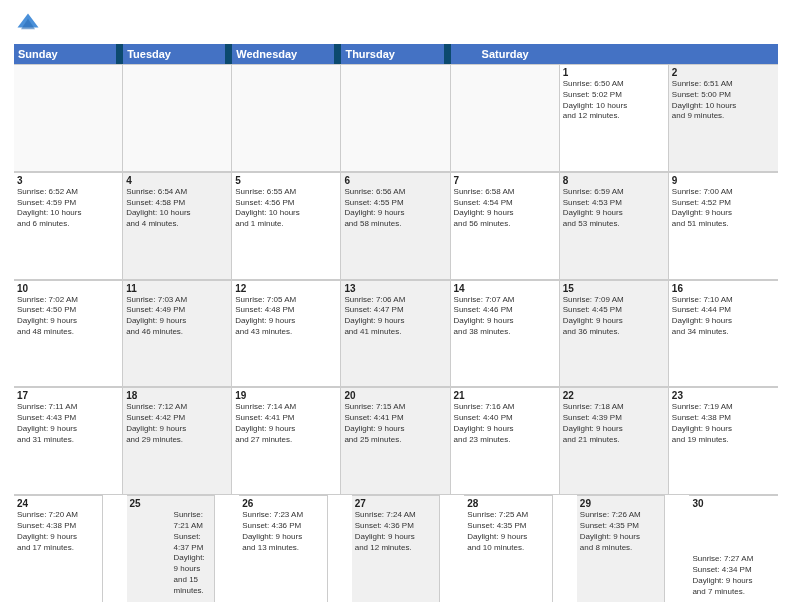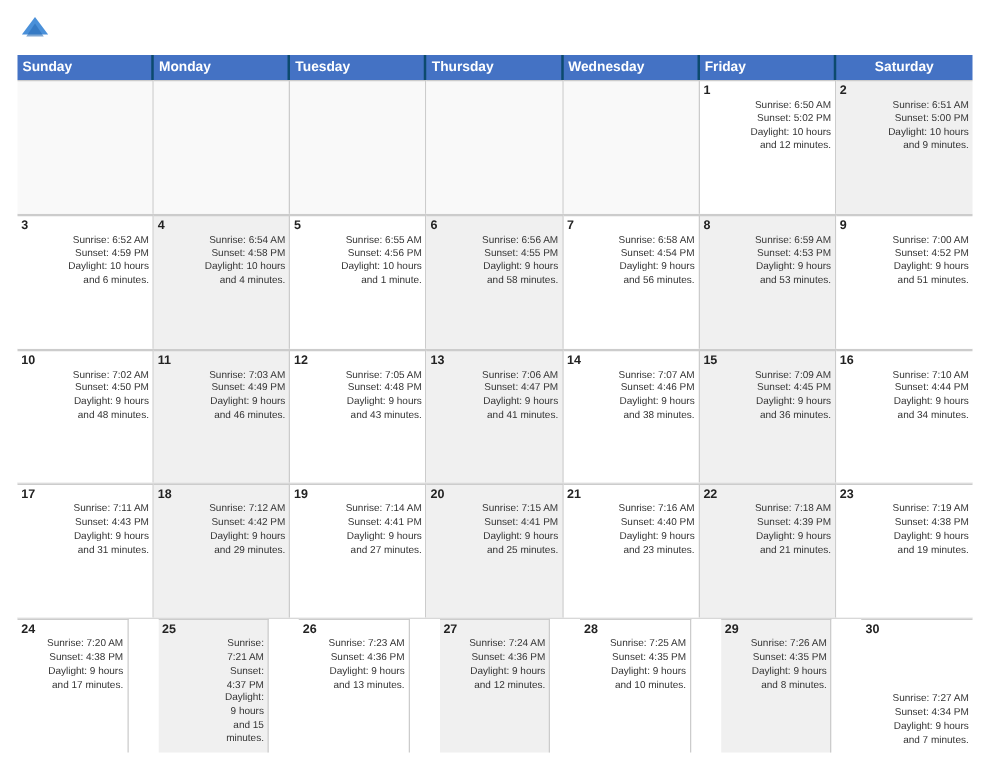--- a/index.html
+++ b/index.html
@@ -63,21 +63,21 @@
       display: grid;
       grid-template-columns: repeat(7, 1fr);
       background: #4472c4;
     }
     .cal-header-cell {
       color: #fff;
       font-size: 11px;
       font-weight: bold;
       padding: 4px 4px;
       text-align: left;
-      border-right: 2px solid #0c4a6e;
+      border-right: 7px solid #0c4a6e;
     }
     .cal-header-cell:last-child { border-right: none; text-align: center; }
     .cal-body {
       flex: 1;
       display: flex;
       flex-direction: column;
     }
     .cal-row {
       display: grid;
       grid-template-columns: repeat(7, 1fr);
@@ -102,21 +102,20 @@
     .day-num {
       font-size: 10px;
       font-weight: bold;
       margin-bottom: 1px;
       display: block;
     }
     .day-info {
       font-size: 8px;
       color: #333;
       line-height: 1.35;
-      text-align: right;
     }
   </style>
 </head>
 <body>
 
 <div class="page">
   <div class="header">
     <div class="logo">
       <svg class="logo-icon" viewBox="0 0 32 32">
         <polygon points="16,4 28,20 4,20" fill="#4a90d9"></polygon>
@@ -129,25 +128,23 @@
     </div>
     <div class="title-block">
       <div class="main-title"></div>
       <div class="subtitle"></div>
     </div>
   </div>
 
   <div class="calendar">
     <div class="cal-header" id="cal-header">
         <div class="cal-header-cell">Sunday</div>
-        <div class="cal-header-cell">Monday</div>
         <div class="cal-header-cell">Tuesday</div>
+        <div class="cal-header-cell">Wednesday</div>
         <div class="cal-header-cell">Thursday</div>
-        <div class="cal-header-cell">Wednesday</div>
-        <div class="cal-header-cell">Friday</div>
         <div class="cal-header-cell">Saturday</div>
       </div>
     <div class="cal-body" id="cal-body">
         <div class="cal-row">
           <div class="cal-cell empty"></div>
           <div class="cal-cell empty"></div>
           <div class="cal-cell empty"></div>
           <div class="cal-cell empty"></div>
           <div class="cal-cell empty"></div>
           <div class="cal-cell">
@@ -212,21 +209,21 @@
             <span class="day-num">9</span>
             <div class="day-info" style="white-space: pre-line;">Sunrise: 7:00 AM
 Sunset: 4:52 PM
 Daylight: 9 hours
 and 51 minutes.</div>
           </div>
         </div>
         <div class="cal-row">
           <div class="cal-cell">
             <span class="day-num">10</span>
-            <div class="day-info" style="white-space: pre-line; margin-left: 19px;">Sunrise: 7:02 AM
+            <div class="day-info" style="white-space: pre-line;">Sunrise: 7:02 AM
 Sunset: 4:50 PM
 Daylight: 9 hours
 and 48 minutes.</div>
           </div>
           <div class="cal-cell shaded">
             <span class="day-num">11</span>
             <div class="day-info" style="white-space: pre-line;">Sunrise: 7:03 AM
 Sunset: 4:49 PM
 Daylight: 9 hours
 and 46 minutes.</div>

